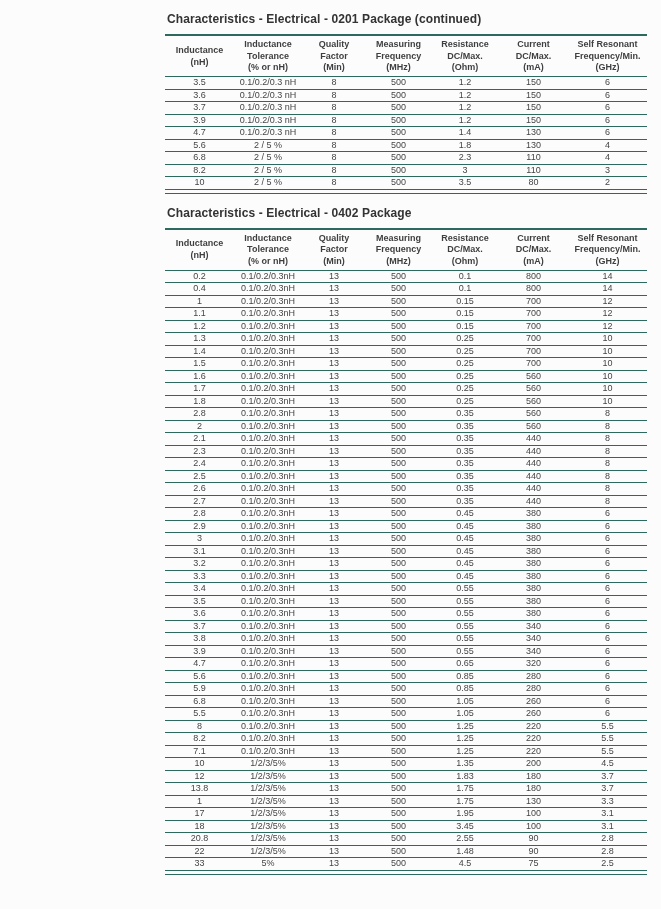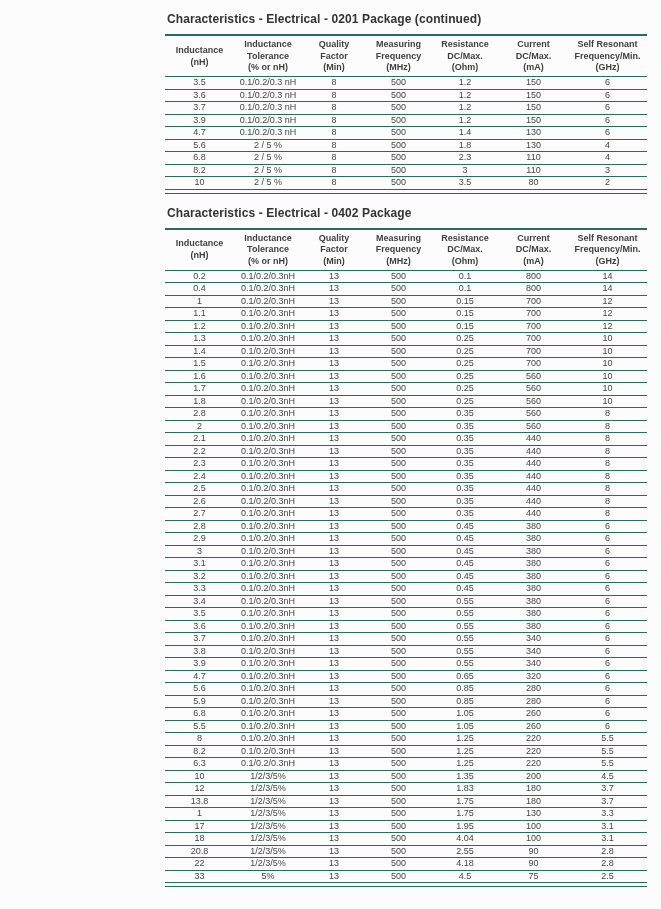--- a/index.html
+++ b/index.html
@@ -335,29 +335,20 @@
         <tr>
           <td>2.1</td>
           <td>0.1/0.2/0.3nH</td>
           <td>13</td>
           <td>500</td>
           <td>0.35</td>
           <td>440</td>
           <td>8</td>
         </tr>
         <tr>
-          <td>2.2</td>
-          <td>0.1/0.2/0.3nH</td>
-          <td>13</td>
-          <td>500</td>
-          <td>0.35</td>
-          <td>440</td>
-          <td>8</td>
-        </tr>
-        <tr>
           <td>2.3</td>
           <td>0.1/0.2/0.3nH</td>
           <td>13</td>
           <td>500</td>
           <td>0.35</td>
           <td>440</td>
           <td>8</td>
         </tr>
         <tr>
           <td>2.4</td>
@@ -560,21 +551,21 @@
         <tr>
           <td>8.2</td>
           <td>0.1/0.2/0.3nH</td>
           <td>13</td>
           <td>500</td>
           <td>1.25</td>
           <td>220</td>
           <td>5.5</td>
         </tr>
         <tr>
-          <td>6.3</td>
+          <td>7.1</td>
           <td>0.1/0.2/0.3nH</td>
           <td>13</td>
           <td>500</td>
           <td>1.25</td>
           <td>220</td>
           <td>5.5</td>
         </tr>
         <tr>
           <td>10</td>
           <td>1/2/3/5%</td>
@@ -618,39 +609,39 @@
           <td>500</td>
           <td>1.95</td>
           <td>100</td>
           <td>3.1</td>
         </tr>
         <tr>
           <td>18</td>
           <td>1/2/3/5%</td>
           <td>13</td>
           <td>500</td>
-          <td>4.04</td>
+          <td>3.45</td>
           <td>100</td>
           <td>3.1</td>
         </tr>
         <tr>
           <td>20.8</td>
           <td>1/2/3/5%</td>
           <td>13</td>
           <td>500</td>
           <td>2.55</td>
           <td>90</td>
           <td>2.8</td>
         </tr>
         <tr>
           <td>22</td>
           <td>1/2/3/5%</td>
           <td>13</td>
           <td>500</td>
-          <td>4.18</td>
+          <td>1.48</td>
           <td>90</td>
           <td>2.8</td>
         </tr>
         <tr>
           <td>33</td>
           <td>5%</td>
           <td>13</td>
           <td>500</td>
           <td>4.5</td>
           <td>75</td>

